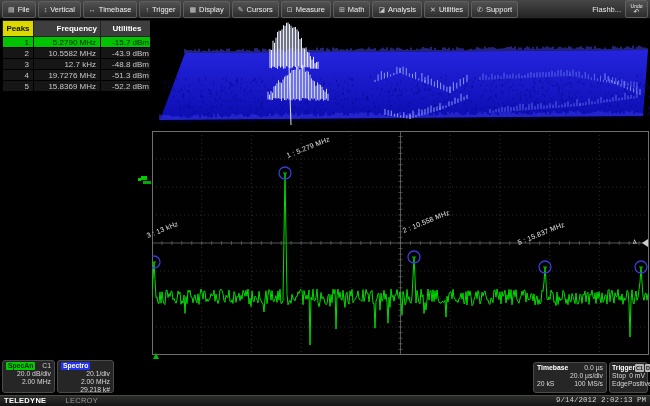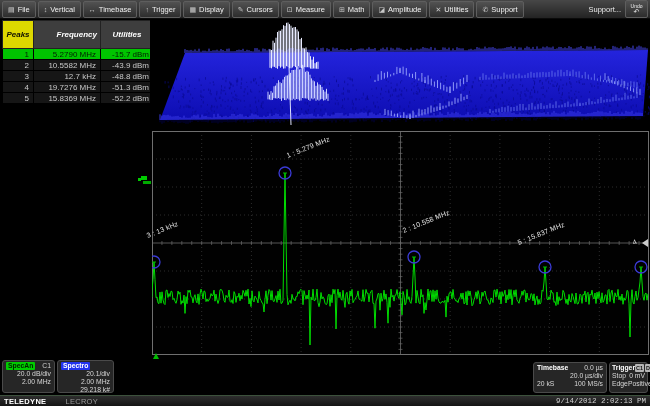--- a/index.html
+++ b/index.html
@@ -15,22 +15,22 @@
             border-radius:2px;font-size:7.5px;color:#f0f0f0;white-space:nowrap;cursor:default;}
   .menu-icon{font-size:7px;color:#c8c8c8;line-height:1;}
   .flash{margin-left:auto;font-size:7.5px;color:#e8e8e8;padding-right:4px;}
   .undo-btn{width:21px;height:16px;background:linear-gradient(#525252,#2d2d2d);
             border:1px solid #5e5e5e;border-radius:2px;display:flex;flex-direction:column;
             align-items:center;justify-content:center;line-height:5px;}
   .undo-btn .u-label{font-size:5px;color:#eee;}
   .undo-btn .u-icon{font-size:7px;color:#eee;}
   
   .peaks{position:absolute;left:2px;top:20px;border-collapse:collapse;font-size:8px;}
-  .peaks th{background:#3e3e3e;color:#fff;font-weight:bold;padding:8px 3px;height:11px;
-            border:1px solid #222;font-style:italic;}
+  .peaks th{background:#3e3e3e;color:#fff;font-weight:bold;padding:2px 3px;height:11px;
+            border:1px solid #222;}
   .peaks th.hl{background:#ddd800;color:#101000;}
   .peaks td{background:#161616;color:#c8c8c8;text-align:right;padding:0 4px;height:10px;
             border:1px solid #000;}
   .peaks tr.sel td{background:#00c400;color:#002000;}
   .peaks .c-n{width:24px;}.peaks .c-f{width:60px;text-align:right;}.peaks .c-a{width:46px;}
   
   .sgram-wrap{position:absolute;left:150px;top:20px;width:500px;height:111px;background:#000;}
   
   .grid-wrap{position:absolute;left:152px;top:131px;width:497px;height:224px;background:#010101;}
   #annotations{position:absolute;left:0;top:0;width:100%;height:100%;pointer-events:none;}
@@ -46,21 +46,21 @@
   .chip-green{background:#00cc00;color:#002000;}
   .chip-blue{background:#2233ee;color:#fff;}
   .chip-gray{background:#b5b5b5;color:#111;font-size:5.5px;padding:0 1px;}
   .hdr .right{margin-left:auto;color:#cfcfcf;}
   .dline{text-align:right;}
   .drow{display:flex;justify-content:space-between;}
   .b-title{font-weight:bold;color:#fff;}
   
   .statusbar{position:absolute;left:0;bottom:0;width:650px;height:11px;box-sizing:border-box;
              background:linear-gradient(#2e2e2e,#141414);border-top:1px solid #3c513c;
-             display:flex;align-items:center;padding:0 4px;font-size:7.5px;}
+             display:flex;padding:0 4px;font-size:7.5px;}
   .brand-bold{font-weight:bold;color:#fff;letter-spacing:.3px;}
   .brand-light{color:#9a9a9a;margin-left:19px;letter-spacing:.3px;}
   .datetime{margin-left:auto;color:#cfcfcf;font-family:Liberation Mono, monospace;}
 </style>
 </head>
 <body>
 
 <div class="menubar">
   <div id="menu-items">
       <div class="menu-btn">
@@ -90,32 +90,32 @@
       <div class="menu-btn">
         <span class="menu-icon">⊡</span>
         <span>Measure</span>
       </div>
       <div class="menu-btn">
         <span class="menu-icon">⊞</span>
         <span>Math</span>
       </div>
       <div class="menu-btn">
         <span class="menu-icon">◪</span>
-        <span>Amplitude</span>
+        <span>Analysis</span>
       </div>
       <div class="menu-btn">
         <span class="menu-icon">✕</span>
         <span>Utilities</span>
       </div>
       <div class="menu-btn">
         <span class="menu-icon">✆</span>
         <span>Support</span>
       </div>
     </div>
-  <div class="flash">Support...</div>
+  <div class="flash">Flashb...</div>
   <div class="undo-btn">
     <span class="u-label">Undo</span>
     <span class="u-icon">↶</span>
   </div>
 </div>
 
 <table class="peaks">
   <thead>
       <tr id="peaks-head">
         <th class="hl c-n">Peaks</th>

